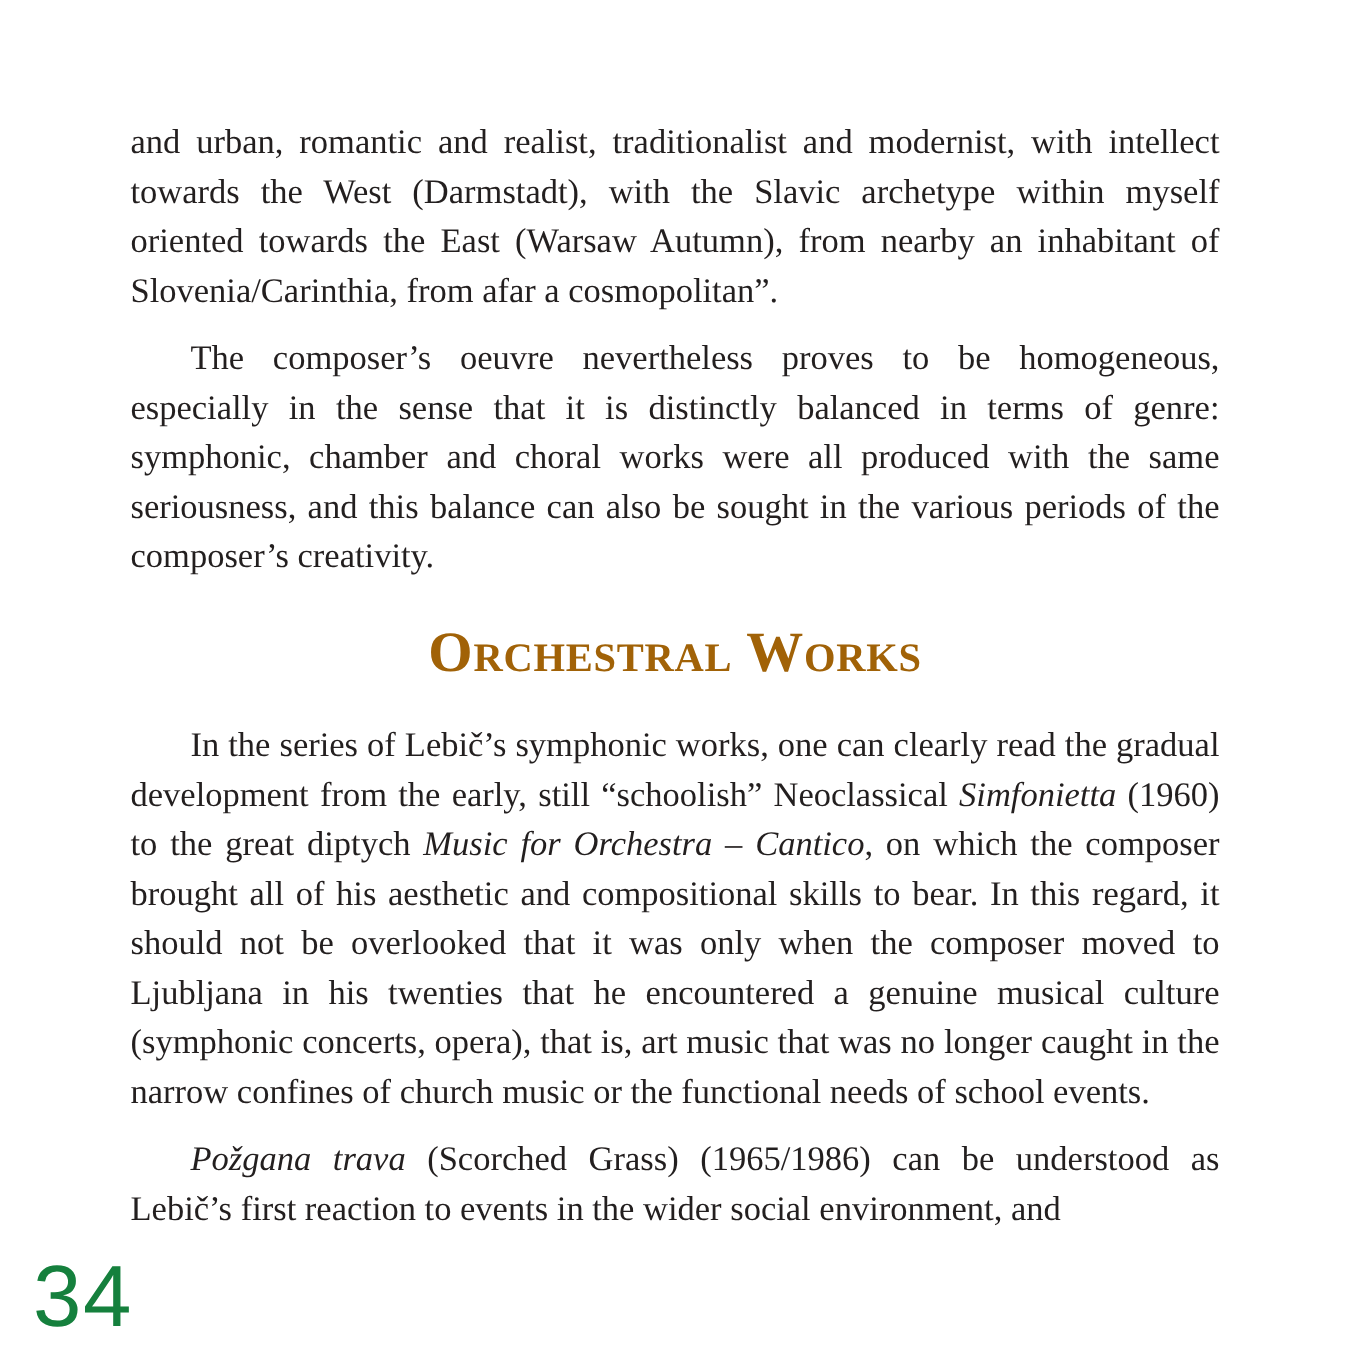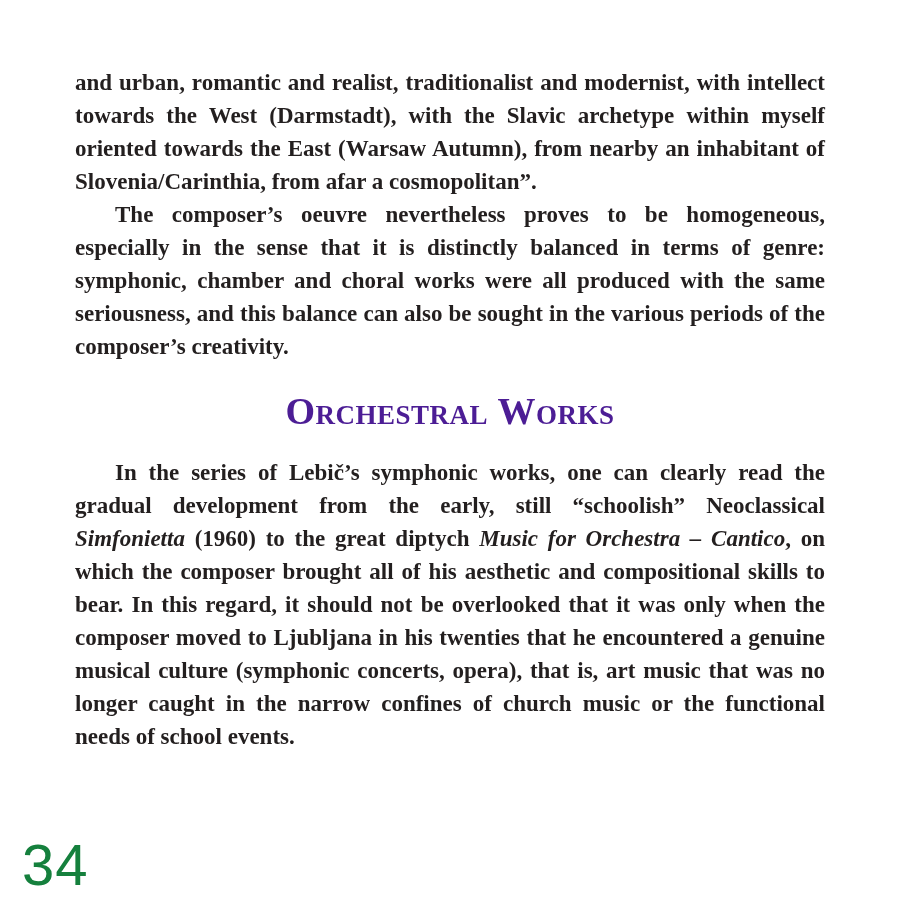--- a/index.html
+++ b/index.html
@@ -21,35 +21,34 @@
     width: 750px;
     font-family: "Liberation Serif", "DejaVu Serif", serif;
     font-size: 23px;
     line-height: 33px;
     color: #231f1f;
     text-align: justify;
     hyphens: auto;
     -webkit-hyphens: auto;
   }
   .text-block p {
-    margin: 0;
+    margin: 12px;
     padding: 0;
-    font-weight: bold;
   }
   .text-block p.indent {
     text-indent: 40px;
   }
   .section-heading {
     font-family: "Liberation Serif", "DejaVu Serif", serif;
     font-variant: small-caps;
     font-weight: 600;
     font-size: 38px;
     line-height: 44px;
     letter-spacing: 0.5px;
-    color: #4c1d95;
+    color: #a16207;
     text-align: center;
     text-indent: 0;
     margin: 26px 0 23px 0;
   }
   .italic {
     font-style: italic;
   }
   .page-number {
     position: absolute;
     left: 22px;
@@ -64,15 +63,16 @@
 </style>
 </head>
 <body>
 
 <div class="page">
   <div class="text-block">
     <p><span>and urban, romantic and realist, traditionalist and modernist, with intellect towards the West (Darmstadt), with the Slavic archetype within myself oriented towards the East (Warsaw Autumn), from nearby an inhabitant of Slovenia/Carinthia, from afar a cosmopolitan”.</span></p>
     <p class="indent"><span>The composer’s oeuvre nevertheless proves to be homogeneous, especially in the sense that it is distinctly balanced in terms of genre: symphonic, chamber and choral works were all produced with the same seriousness, and this balance can also be sought in the various periods of the composer’s creativity.</span></p>
     <h2 class="section-heading">Orchestral Works</h2>
     <p class="indent"><span>In the series of Lebič’s symphonic works, one can clearly read the gradual development from the early, still “schoolish” Neoclassical </span><span class="italic">Simfonietta</span><span> (1960) to the great diptych </span><span class="italic">Music for Orchestra – Cantico</span><span>, on which the composer brought all of his aesthetic and compositional skills to bear. In this regard, it should not be overlooked that it was only when the composer moved to Ljubljana in his twenties that he encountered a genuine musical culture (symphonic concerts, opera), that is, art music that was no longer caught in the narrow confines of church music or the functional needs of school events.</span></p>
+    <p class="indent"><span class="italic">Požgana trava</span><span> (Scorched Grass) (1965/1986) can be understood as Lebič’s first reaction to events in the wider social environment, and</span></p>
   </div>
   <div class="page-number">34</div>
 </div>
 
 </body></html>

